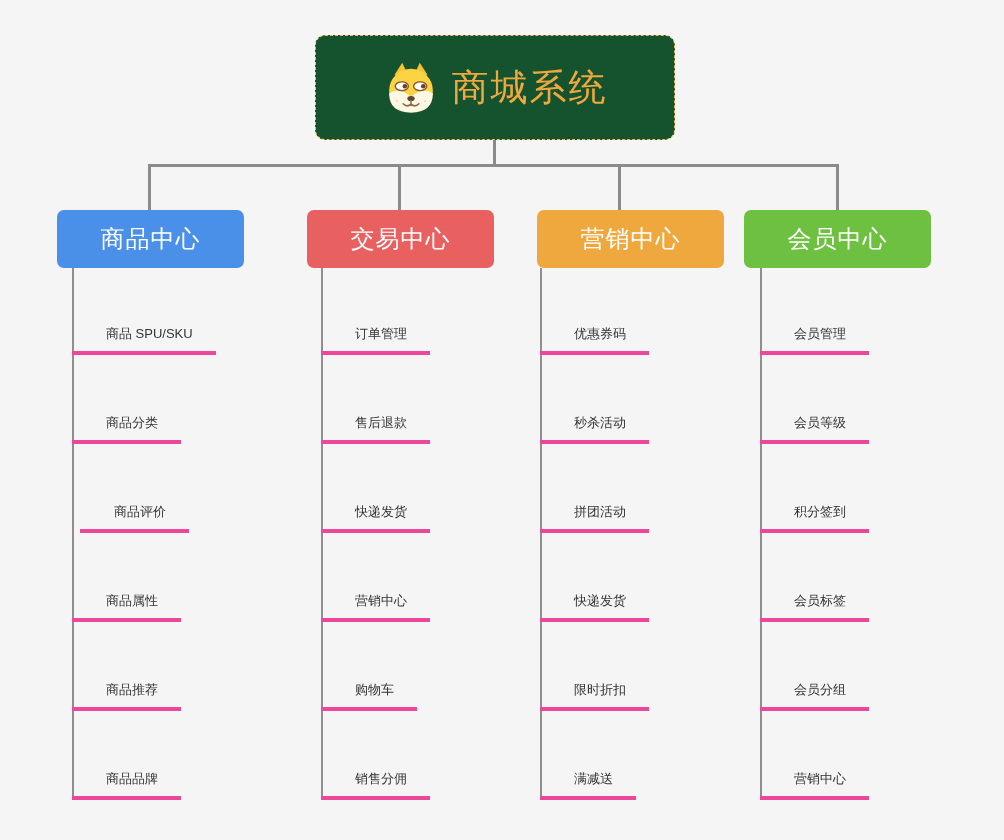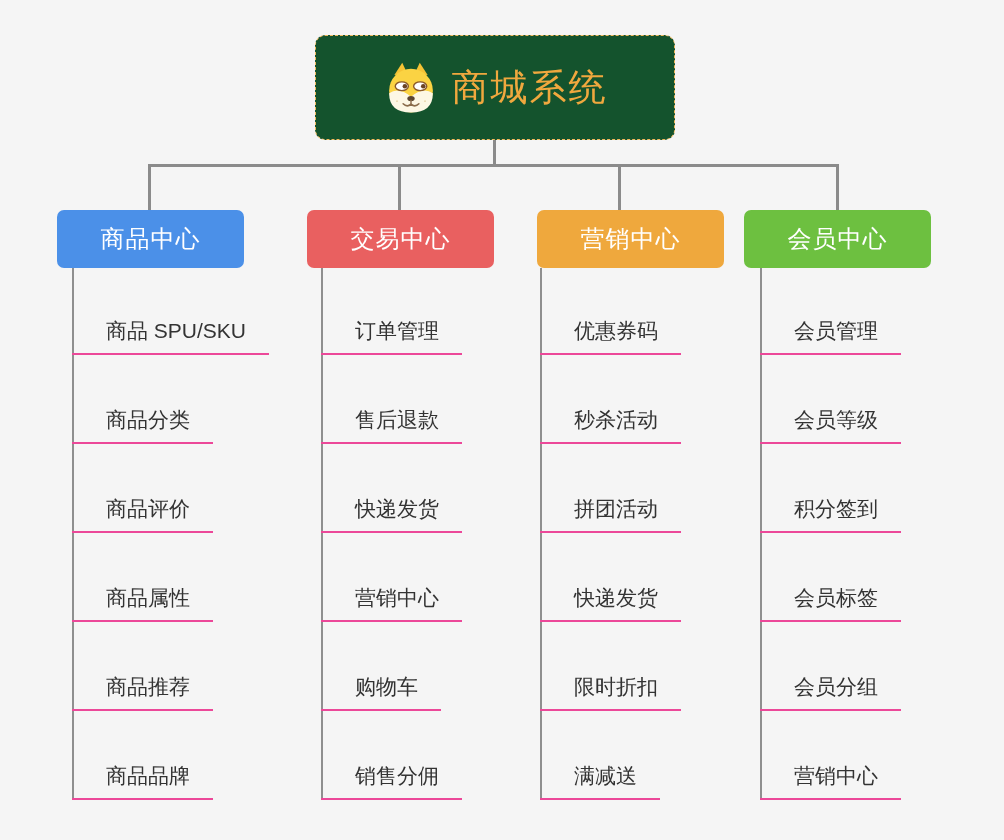--- a/index.html
+++ b/index.html
@@ -58,22 +58,22 @@
 
   
   .child-item {
     position: absolute;
     height: 48px;
     display: flex; align-items: flex-end;
   }
   .child-item .child-label {
     display: inline-block;
     padding: 0 23px 8px 34px;
-    border-bottom: 2px solid #ec4899;
-    font-size: 21px;
+    border-bottom: 4px solid #ec4899;
+    font-size: 13px;
     color: #333333;
     white-space: nowrap;
   }
 </style>
 </head>
 <body>
 
 <div class="canvas">
 
   <div class="root-node">
@@ -106,21 +106,21 @@
       <div class="branch-header" style="left: 57px; background: rgb(75, 144, 232);">
         <span>商品中心</span>
       </div>
       <div class="trunk" style="left: 72px;"></div>
       <div class="child-item" style="left: 72px; top: 307px;">
         <span class="child-label">商品 SPU/SKU</span>
       </div>
       <div class="child-item" style="left: 72px; top: 396px;">
         <span class="child-label">商品分类</span>
       </div>
-      <div class="child-item" style="left: 72px; top: 485px;">
+      <div class="child-item" style="left: 80px; top: 485px;">
         <span class="child-label">商品评价</span>
       </div>
       <div class="child-item" style="left: 72px; top: 574px;">
         <span class="child-label">商品属性</span>
       </div>
       <div class="child-item" style="left: 72px; top: 663px;">
         <span class="child-label">商品推荐</span>
       </div>
       <div class="child-item" style="left: 72px; top: 752px;">
         <span class="child-label">商品品牌</span>

